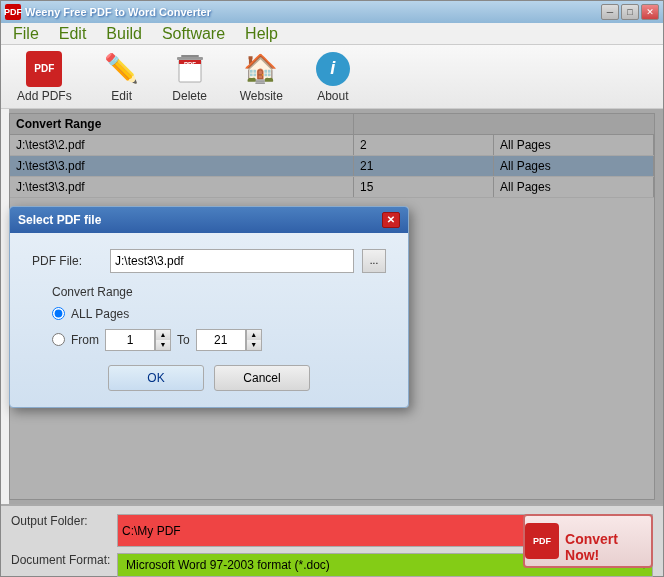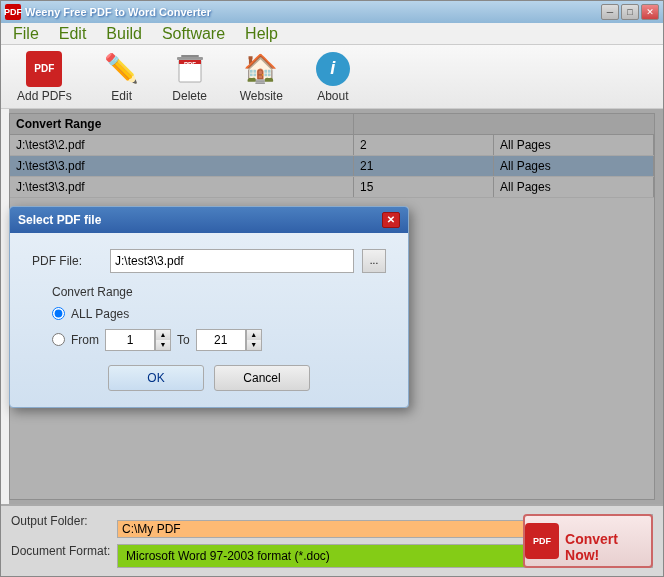--- a/index.html
+++ b/index.html
@@ -190,26 +190,25 @@
       margin-bottom: 6px;
       gap: 6px;
     }
     .bottom-label {
       font-size: 12px;
       color: #333;
       min-width: 100px;
     }
     .bottom-input {
       flex: 1;
-      height: 18px;
-      border: 1px solid #aaa;
-      background: #fdba74;
+      height: 33px;
+      border: 1px solid #aaa;
+      background: #ef4444;
       padding: 2px 4px;
       font-size: 12px;
-      margin-top: 6px;
     }
     .browse-btn {
       width: 24px;
       height: 22px;
       background: linear-gradient(to bottom, #f0f0f0, #d8d8d8);
       border: 1px solid #aaa;
       cursor: pointer;
       display: flex;
       align-items: center;
       justify-content: center;

